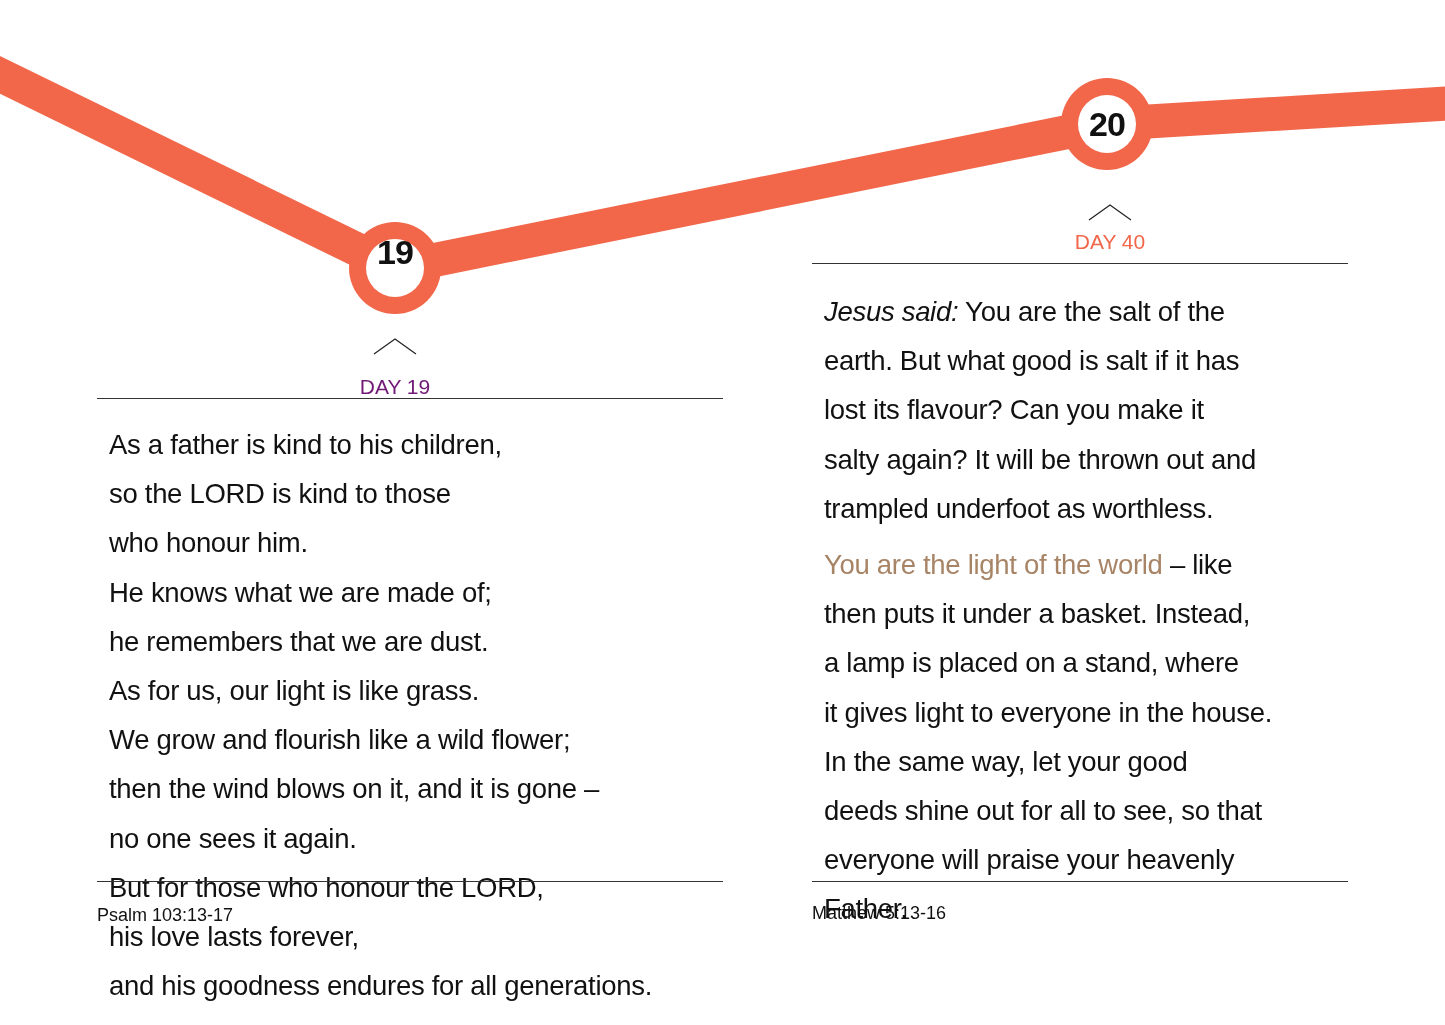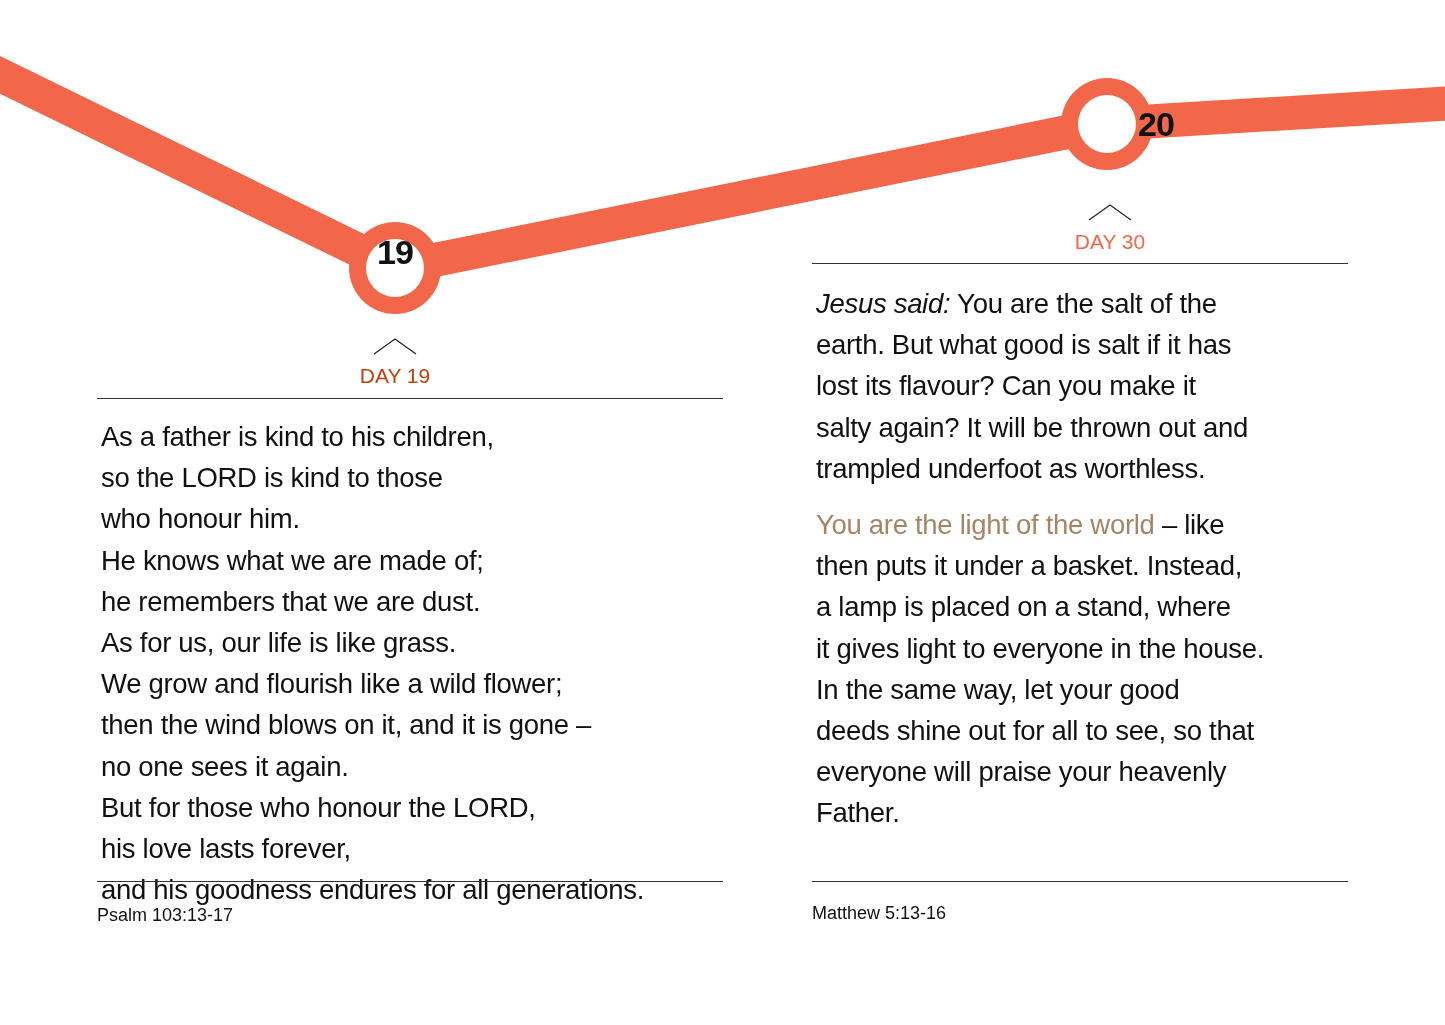--- a/index.html
+++ b/index.html
@@ -3,67 +3,67 @@
 <meta charset="utf-8">
 <style>
   html,body{margin:0;padding:0;background:#fff;}
   body{width:1445px;height:1025px;position:relative;overflow:hidden;font-family:"Liberation Sans","DejaVu Sans",sans-serif;color:#111;}
   svg.track{position:absolute;left:0;top:0;width:1445px;height:1025px;}
   .marker-num{position:absolute;width:60px;height:50px;text-align:center;font-weight:bold;font-size:34px;line-height:50px;color:#111;letter-spacing:-1px;}
   .chev{position:absolute;width:44px;height:18px;}
   .daylabel{position:absolute;font-size:21px;text-align:center;width:160px;}
   .rule{position:absolute;height:1px;background:#333;}
   .col{position:absolute;font-size:27.5px;line-height:37.2px;color:#111;letter-spacing:-0.3px;}
-  .col p{margin:4px;}
+  .col p{margin:12px;}
   .ref{position:absolute;font-size:18px;color:#111;}
   .hl{color:#a88466;}
   .it{font-style:italic;}
 </style>
 </head>
 <body>
 
 <svg class="track" viewBox="0 0 1445 1025">
   <polyline points="-10,70 395,268 1107,124 1455,103" fill="none" stroke="#f2674a" stroke-width="34" stroke-linejoin="round"></polyline>
   <circle cx="395" cy="268" r="46" fill="#f2674a"></circle>
   <circle cx="395" cy="268" r="29" fill="#fff"></circle>
   <circle cx="1107" cy="124" r="46" fill="#f2674a"></circle>
   <circle cx="1107" cy="124" r="29" fill="#fff"></circle>
 </svg>
 
 <div class="marker-num" style="left:365px;top:227px;">19</div>
-<div class="marker-num" style="left:1126px;top:99px;">20</div>
+<div class="marker-num" style="left:1077px;top:99px;">20</div>
 
 <svg class="chev" style="left:373px;top:337px;" viewBox="0 0 44 18">
     <polyline points="1,17 22,2 43,17" fill="none" stroke="#222" stroke-width="1.2"></polyline>
   </svg>
-<div class="daylabel" style="left:315px;top:364px;color:#c2410c;">DAY 19</div>
+<div class="daylabel" style="left:315px;top:375px;color:#701a75;">DAY 19</div>
 <div class="rule" style="left:97px;top:398px;width:626px;"></div>
 
 <div class="col" style="left:97px;top:414px;width:660px;">
   <p>As a father is kind to his children,</p>
   <p>so the LORD is kind to those</p>
   <p>who honour him.</p>
   <p>He knows what we are made of;</p>
   <p>he remembers that we are dust.</p>
-  <p>As for us, our life is like grass.</p>
+  <p>As for us, our light is like grass.</p>
   <p>We grow and flourish like a wild flower;</p>
   <p>then the wind blows on it, and it is gone –</p>
   <p>no one sees it again.</p>
   <p>But for those who honour the LORD,</p>
   <p>his love lasts forever,</p>
   <p>and his goodness endures for all generations.</p>
 </div>
 
 <div class="rule" style="left:97px;top:881px;width:626px;"></div>
 <div class="ref" style="left:97px;top:905px;">Psalm 103:13-17</div>
 
 <svg class="chev" style="left:1088px;top:203px;" viewBox="0 0 44 18">
     <polyline points="1,17 22,2 43,17" fill="none" stroke="#222" stroke-width="1.2"></polyline>
   </svg>
-<div class="daylabel" style="left:1030px;top:230px;color:#f2674a;">DAY 30</div>
+<div class="daylabel" style="left:1030px;top:230px;color:#f2674a;">DAY 40</div>
 <div class="rule" style="left:812px;top:263px;width:536px;"></div>
 
 <div class="col" style="left:812px;top:281px;width:580px;">
   <p><span class="it">Jesus said:</span><span> You are the salt of the</span></p>
   <p>earth. But what good is salt if it has</p>
   <p>lost its flavour? Can you make it</p>
   <p>salty again? It will be thrown out and</p>
   <p>trampled underfoot as worthless.</p>
   <p style="margin-top:19px;"><span class="hl">You are the light of the world</span><span> – like</span></p>
   <p>then puts it under a basket. Instead,</p>

